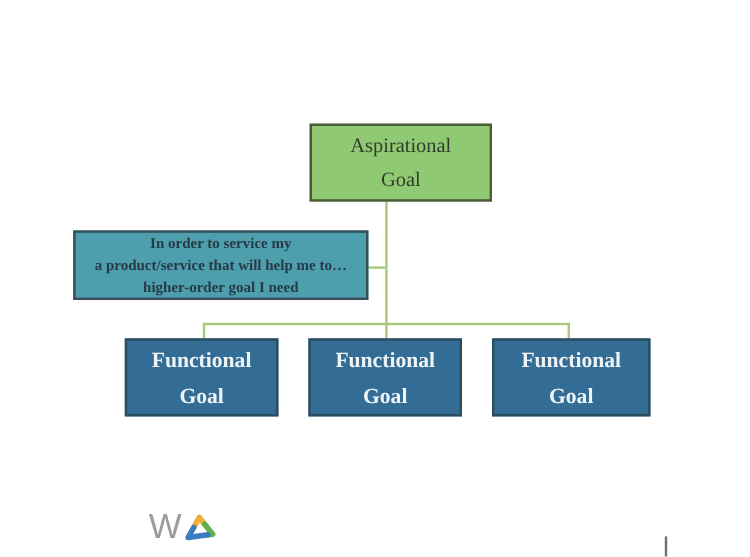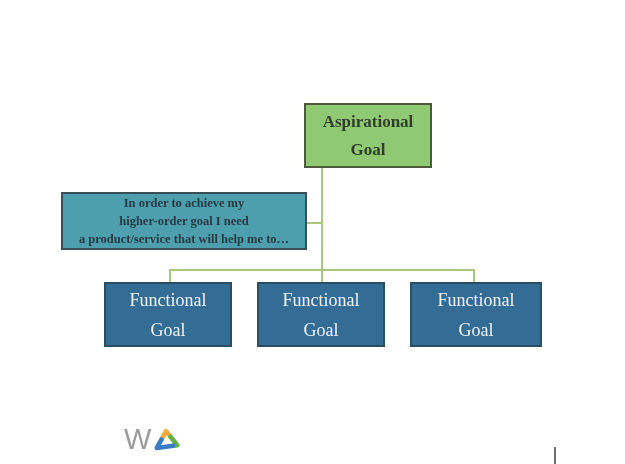--- a/index.html
+++ b/index.html
@@ -18,33 +18,33 @@
   .conn-stub-l   { left:169px; top:269px; width:2px;  height:13px;  }
   .conn-stub-r   { left:473px; top:269px; width:2px;  height:13px;  }
   .conn-callout  { left:307px; top:222px; width:14px; height:2px;   }
   
   .box {
     position:absolute; z-index:2; box-sizing:border-box;
     display:flex; flex-direction:column; justify-content:center; align-items:center;
     text-align:center;
   }
   .box-aspirational {
-    left:258px; top:103px; width:128px; height:65px;
+    left:258px; top:103px; width:152px; height:65px;
     background:#8fc973; border:2px solid #4d5a3a;
-    color:#313d2b; font-weight:bold; font-size:17px; line-height:28px;margin-left:46px;
+    color:#313d2b; font-weight:normal; font-size:17px; line-height:28px;
   }
   .box-callout {
     left:61px; top:192px; width:246px; height:58px;
     background:#4d9fae; border:2px solid #394e58;
     color:#273a46; font-weight:bold; font-size:12.5px; line-height:18px;
   }
   .box-functional {
     top:282px; width:128px; height:65px;
     background:#336d96; border:2px solid #2b4d60;
-    color:#eef3f6; font-weight:400; font-size:18px; line-height:30px;
+    color:#eef3f6; font-weight:700; font-size:18px; line-height:30px;
   }
   .fg-1 { left:104px; }
   .fg-2 { left:257px; }
   .fg-3 { left:410px; width:132px; }
   
   .logo {
     position:absolute; left:124px; top:423px; z-index:2;
     display:flex; align-items:center;
     font-family:"Liberation Sans","DejaVu Sans",sans-serif;
     font-size:29px; letter-spacing:1.5px; color:#9c9c9c; font-weight:400;
@@ -69,23 +69,23 @@
     <div class="conn conn-stub-l"></div>
     <div class="conn conn-stub-r"></div>
     <div class="conn conn-callout"></div>
 
     <div class="box box-aspirational">
       <div>Aspirational</div>
       <div>Goal</div>
     </div>
 
     <div class="box box-callout">
-      <div>In order to achieve my</div>
+      <div>In order to service my</div>
+      <div>a product/service that will help me to…</div>
       <div>higher-order goal I need</div>
-      <div>a product/service that will help me to…</div>
     </div>
 
     <div class="box box-functional fg-1">
       <div>Functional</div>
       <div>Goal</div>
     </div>
     <div class="box box-functional fg-2">
       <div>Functional</div>
       <div>Goal</div>
     </div>

